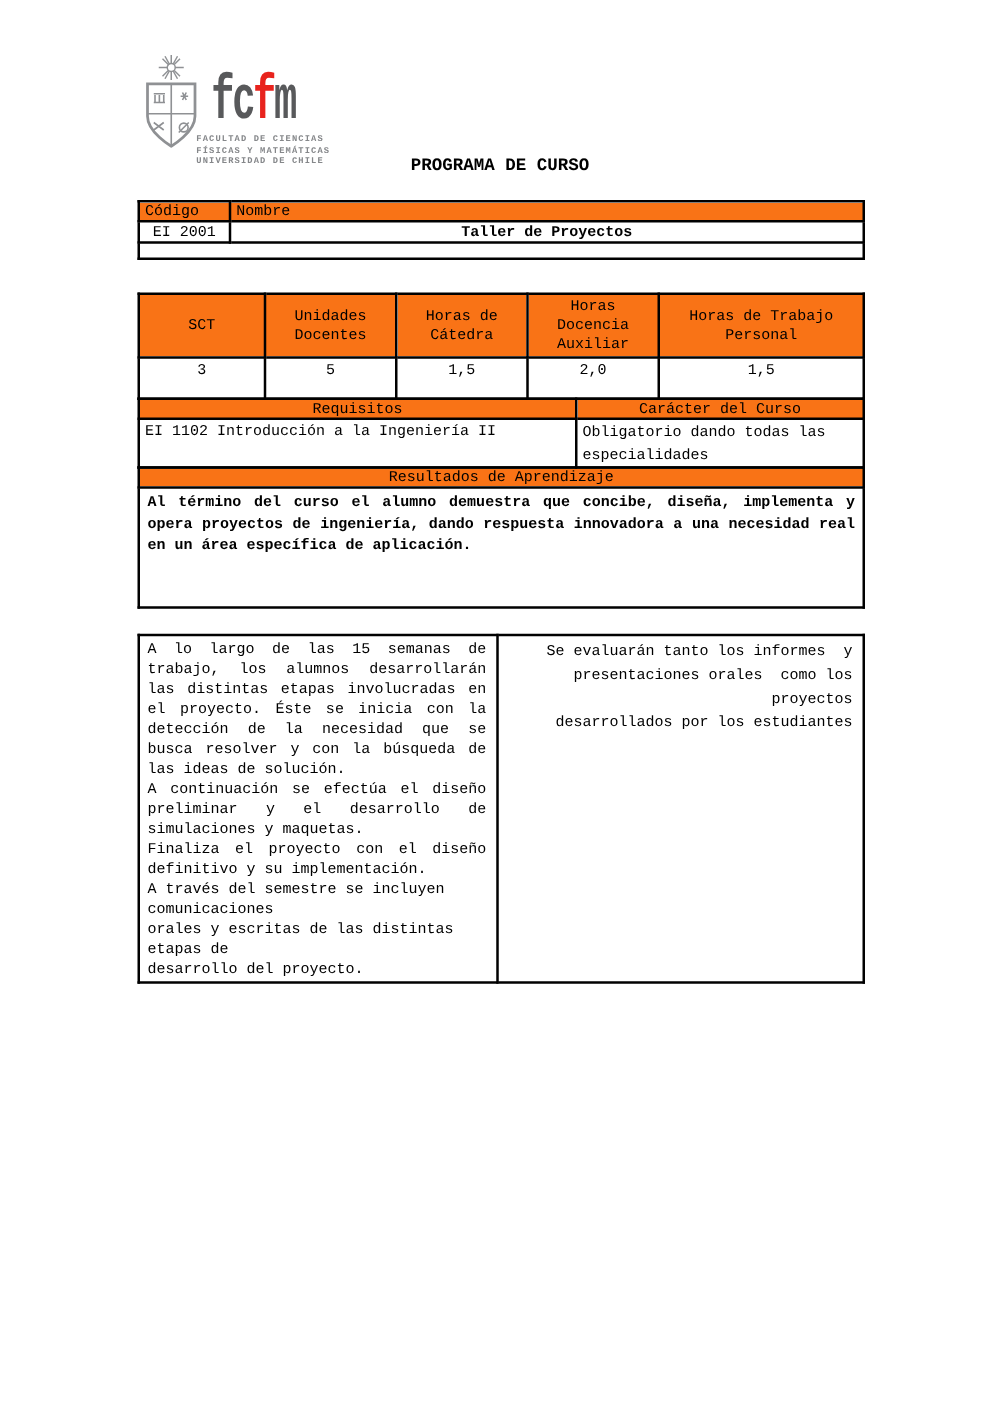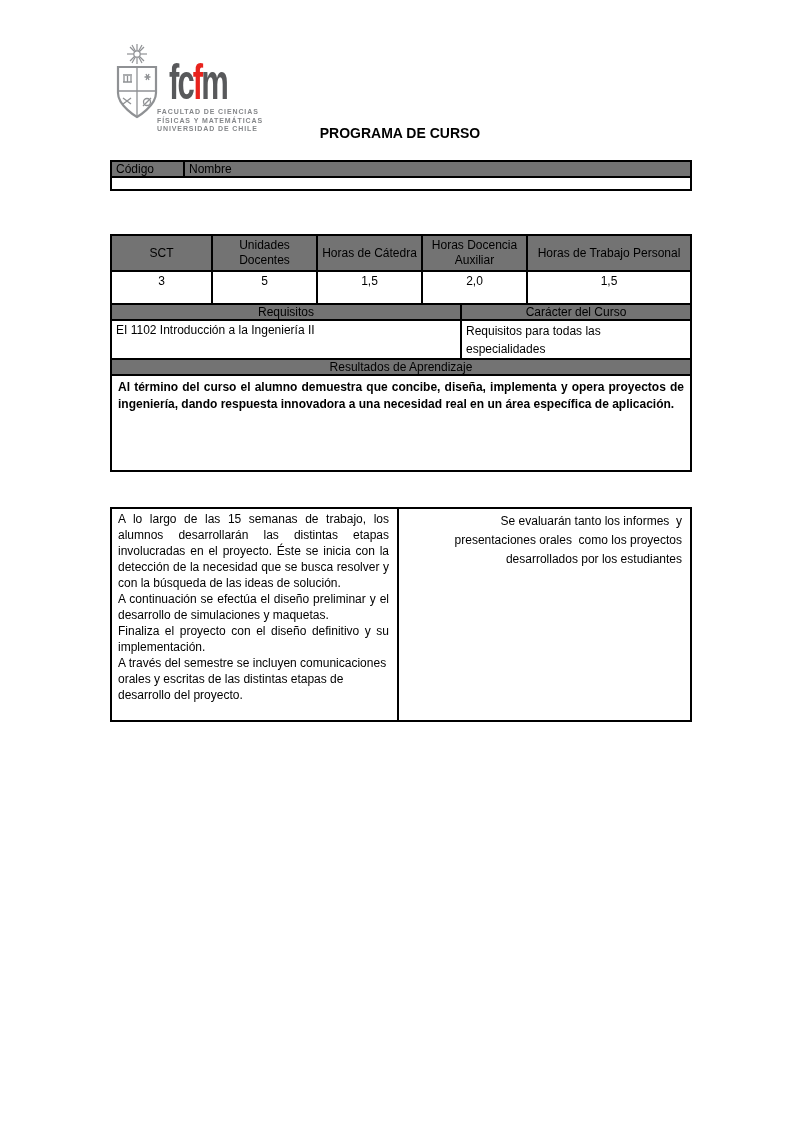--- a/index.html
+++ b/index.html
@@ -1,20 +1,20 @@
 <!DOCTYPE html>
 <html><head>
 <meta charset="utf-8">
 <style>
   html,body{margin:0;padding:0;background:#ffffff;}
   .page{
     position:relative;
     width:800px;height:1052px;
     background:#ffffff;
-    font-family:Liberation Sans, sans-serif;
+    font-family:Liberation Mono, monospace;
     color:#000;
     overflow:hidden;
   }
 
   
   .logo{position:absolute;left:112px;top:44px;display:flex;align-items:flex-start;}
   .crest{flex:0 0 auto;}
   .wordmark-block{margin-left:7px;padding-top:18px;}
   .wordmark{
     font-weight:bold;
@@ -46,21 +46,21 @@
 
   
   table{border-collapse:collapse;table-layout:fixed;width:580px;}
   td{
     border:2px solid #000;
     font-size:12px;
     padding:0 4px;
     vertical-align:middle;
     overflow:hidden;
   }
-  .hdr{background:#737373;}
+  .hdr{background:#f97316;}
   .tL{text-align:left;}
   .tC{text-align:center;}
   .vT{vertical-align:top;margin-top:13px;}
   .bold{font-weight:bold;}
 
   .tbl1{position:absolute;left:110px;top:160px;}
   .tbl-stack{position:absolute;left:110px;top:234px;}
   .tbl-stack table + table{margin-top:-2px;}
   .tbl3{position:absolute;left:110px;top:507px;}
 
@@ -129,20 +129,24 @@
   <table class="tbl1">
     <colgroup>
         <col style="width:73px">
         <col style="width:507px">
       </colgroup>
     <tbody>
         <tr style="height:16px">
       <td class="hdr tL">Código</td>
       <td class="hdr tL">Nombre</td>
     </tr>
+    <tr style="height:17px">
+      <td class="tC">EI 2001</td>
+      <td class="tC bold">Taller de Proyectos</td>
+    </tr>
     <tr style="height:13px">
       <td class="tL" colspan="2"></td>
     </tr>
   </tbody>
     </table>
 
   <div class="tbl-stack">
 
     <table>
       <colgroup>
@@ -175,21 +179,21 @@
           <col style="width:350px">
           <col style="width:230px">
         </colgroup>
       <tbody>
           <tr style="height:16px">
         <td class="hdr tC">Requisitos</td>
         <td class="hdr tC">Carácter del Curso</td>
       </tr>
       <tr style="height:34px">
         <td class="tL vT" style="line-height:17px;padding-top:1px">EI 1102 Introducción a la Ingeniería II</td>
-        <td class="tL vT prewrap" style="line-height:18px;padding-top:1px">Requisitos para todas las
+        <td class="tL vT prewrap" style="line-height:18px;padding-top:1px">Obligatorio dando todas las
 especialidades</td>
       </tr>
     </tbody>
       </table>
 
     <table>
       <colgroup>
           <col style="width:580px">
         </colgroup>
       <tbody>

